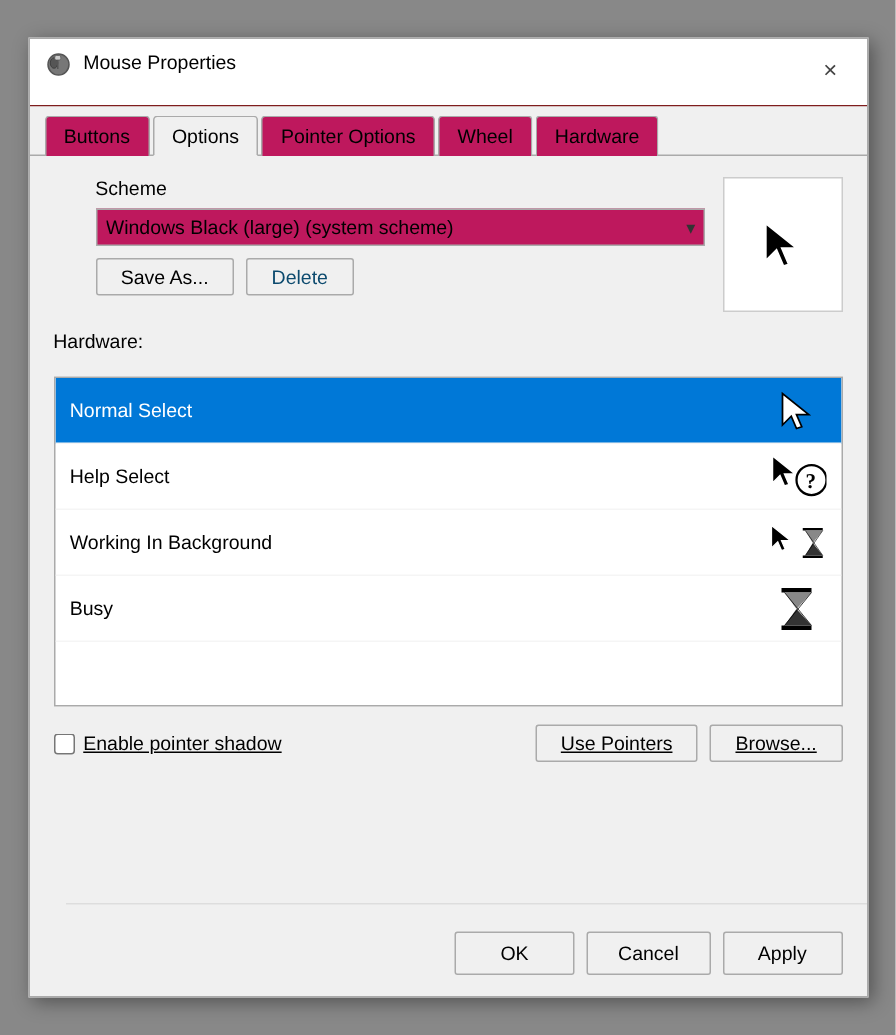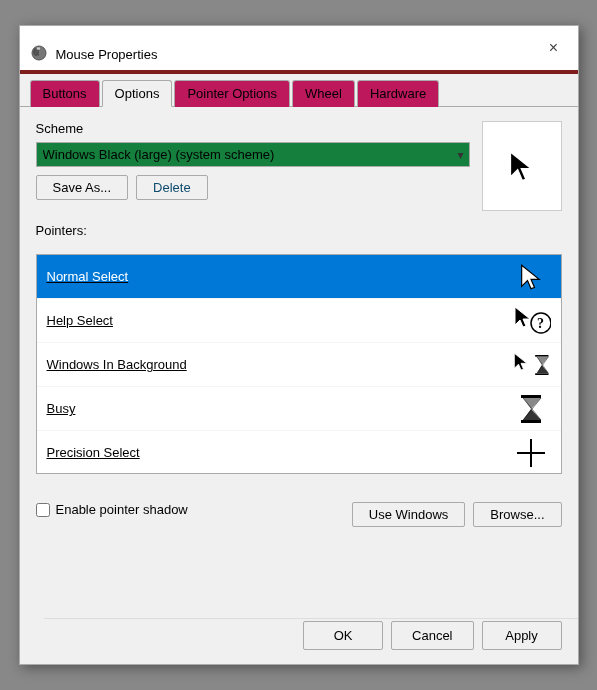--- a/index.html
+++ b/index.html
@@ -18,23 +18,23 @@
       border: 1px solid #aaa;
       box-shadow: 3px 3px 12px rgba(0,0,0,0.4);
       width: 560px;
       min-height: 640px;
       display: flex;
       flex-direction: column;
     }
     .title-bar {
       background: #fff;
       display: flex;
-      align-items: flex-end;
+      align-items: flex-start;
       padding: 8px 10px;
-      border-bottom: 4px solid #7f1d1d;
+      border-bottom: 1px solid #7f1d1d;
       user-select: none;
     }
     .title-bar-icon {
       width: 18px;
       height: 18px;
       margin-right: 8px;
     }
     .title-bar-text {
       flex: 1;
       font-size: 13px;
@@ -79,35 +79,36 @@
       padding: 14px 16px;
       flex: 1;
       display: flex;
       flex-direction: column;
       gap: 12px;
     }
     .scheme-section {
       display: flex;
       gap: 12px;
       align-items: flex-start;
+      margin-left: 28px;
     }
     .scheme-left {
       flex: 1;
     }
     .scheme-label {
       font-size: 13px;
       margin-bottom: 6px;
       color: #000;
     }
     .scheme-dropdown {
       width: 100%;
       padding: 4px 6px;
       font-size: 13px;
       border: 1px solid #aaa;
-      background: #15803d;
+      background: #be185d;
       appearance: none;
       -webkit-appearance: none;
       padding-right: 24px;
       position: relative;
     }
     .scheme-dropdown-wrapper {
       position: relative;
       width: 100%;
     }
     .scheme-dropdown-wrapper::after {
@@ -149,21 +150,20 @@
       font-size: 13px;
       color: #000;
       margin-bottom: 4px;
     }
     .cursor-list-container {
       border: 1px solid #aaa;
       background: #fff;
       height: 220px;
       overflow-y: scroll;
       position: relative;
-      text-decoration: underline;
     }
     .cursor-list-item {
       display: flex;
       align-items: center;
       padding: 6px 10px;
       cursor: default;
       color: #000;
       justify-content: space-between;
       border-bottom: 1px solid #f5f5f5;
       height: 44px;
@@ -174,41 +174,42 @@
     }
     .cursor-icon {
       width: 40px;
       height: 32px;
       display: flex;
       align-items: center;
       justify-content: center;
     }
     .bottom-section {
       display: flex;
-      align-items: flex-start;
+      align-items: center;
       gap: 8px;
-      margin-top: 16px;
+      margin-top: 0;
+      text-decoration: underline;
     }
     .checkbox-label {
       display: flex;
       align-items: center;
       gap: 6px;
       font-size: 13px;
       color: #000;
       flex: 1;
     }
     .checkbox-label input[type="checkbox"] {
       width: 14px;
       height: 14px;
     }
     .dialog-buttons {
       display: flex;
       justify-content: flex-end;
       gap: 8px;
-      padding: 2px 16px 14px;
+      padding: 18px 16px 14px;
       border-top: 1px solid #ddd;
       background: #f0f0f0;
       margin-left: 24px;
     }
     .btn-dialog {
       padding: 6px 20px;
       font-size: 13px;
       border: 1px solid #aaa;
       background: #f0f0f0;
       cursor: pointer;
@@ -258,21 +259,21 @@
         </div>
       </div>
       <div class="scheme-preview">
 
         <svg width="30" height="36" viewBox="0 0 20 24">
           <polygon points="2,2 2,20 7,15 10,22 13,21 10,14 17,14" fill="#000" stroke="#fff" stroke-width="1.5"></polygon>
         </svg>
       </div>
     </div>
 
-    <div class="customise-label">Pointers:</div>
+    <div class="customise-label">Hardware:</div>
 
     <div class="cursor-list-container">
 
       <div class="cursor-list-item selected">
         <span>Normal Select</span>
         <div class="cursor-icon">
           <svg width="28" height="28" viewBox="0 0 20 24">
             <polygon points="2,2 2,20 7,15 10,22 13,21 10,14 17,14" fill="#fff" stroke="#000" stroke-width="1"></polygon>
           </svg>
         </div>
@@ -283,21 +284,21 @@
         <div class="cursor-icon">
           <svg width="40" height="32" viewBox="0 0 40 32">
             <polygon points="4,2 4,20 9,15 12,22 15,21 12,14 19,14" fill="#000" stroke="#fff" stroke-width="1"></polygon>
             <circle cx="30" cy="18" r="10" fill="#fff" stroke="#000" stroke-width="1.5"></circle>
             <text x="26" y="23" font-size="14" font-family="serif" font-weight="bold" fill="#000">?</text>
           </svg>
         </div>
       </div>
 
       <div class="cursor-list-item">
-        <span>Windows In Background</span>
+        <span>Working In Background</span>
         <div class="cursor-icon">
           <svg width="48" height="32" viewBox="0 0 48 32">
             <polygon points="4,2 4,20 9,15 12,22 15,21 12,14 19,14" fill="#000" stroke="#fff" stroke-width="1"></polygon>
 
             <rect x="29" y="4" width="16" height="2" fill="#000"></rect>
             <rect x="29" y="26" width="16" height="2" fill="#000"></rect>
             <polygon points="31,6 45,6 37,16 31,6" fill="#888"></polygon>
             <polygon points="31,26 45,26 37,16 31,26" fill="#333"></polygon>
             <line x1="31" y1="6" x2="45" y2="26" stroke="#000" stroke-width="0.5"></line>
             <line x1="45" y1="6" x2="31" y2="26" stroke="#000" stroke-width="0.5"></line>
@@ -313,37 +314,28 @@
             <rect x="8" y="2" width="20" height="3" fill="#000"></rect>
             <rect x="8" y="27" width="20" height="3" fill="#000"></rect>
             <polygon points="10,5 28,5 18,16 10,5" fill="#888"></polygon>
             <polygon points="10,27 28,27 18,16 10,27" fill="#333"></polygon>
             <line x1="10" y1="5" x2="28" y2="27" stroke="#000" stroke-width="0.5"></line>
             <line x1="28" y1="5" x2="10" y2="27" stroke="#000" stroke-width="0.5"></line>
           </svg>
         </div>
       </div>
 
-      <div class="cursor-list-item">
-        <span>Precision Select</span>
-        <div class="cursor-icon">
-          <svg width="32" height="32" viewBox="0 0 32 32">
-            <line x1="16" y1="2" x2="16" y2="30" stroke="#000" stroke-width="2"></line>
-            <line x1="2" y1="16" x2="30" y2="16" stroke="#000" stroke-width="2"></line>
-          </svg>
-        </div>
-      </div>
     </div>
 
     <div class="bottom-section">
       <label class="checkbox-label">
         <input type="checkbox" style="">
         <span>Enable pointer shadow</span>
       </label>
-      <button class="btn">Use Windows</button>
+      <button class="btn">Use Pointers</button>
       <button class="btn">Browse...</button>
     </div>
 
   </div>
 
   <div class="dialog-buttons">
     <button class="btn-dialog">OK</button>
     <button class="btn-dialog">Cancel</button>
     <button class="btn-dialog">Apply</button>
   </div>

